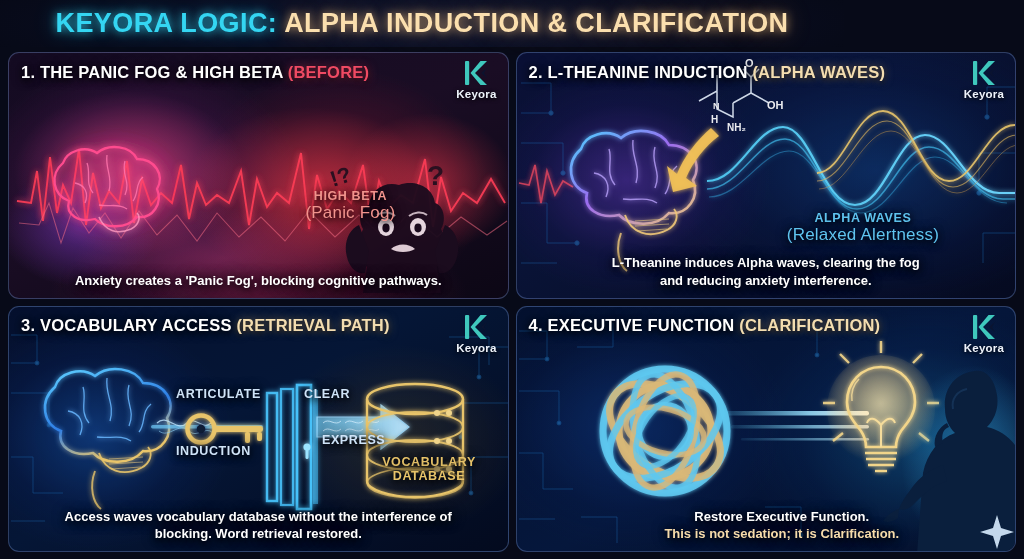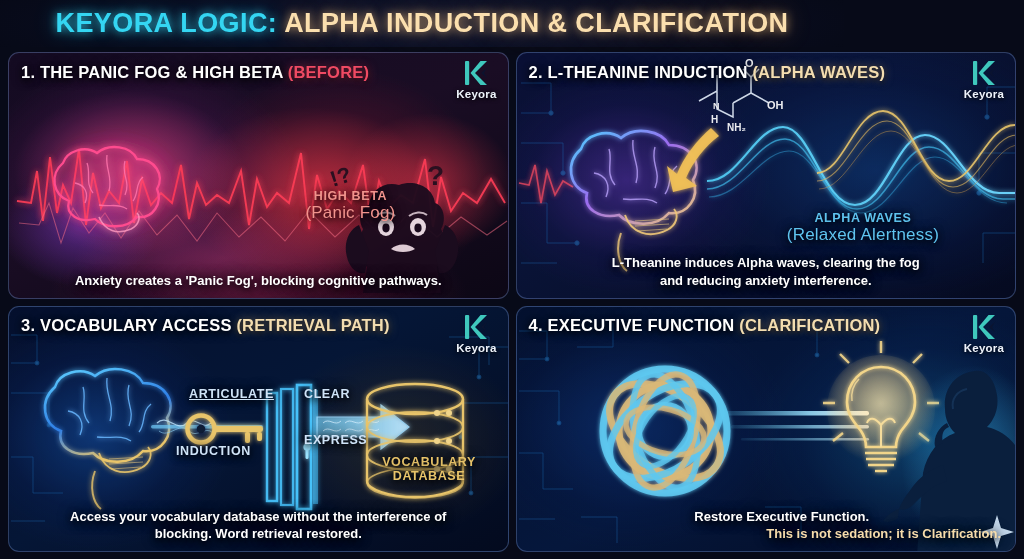--- a/index.html
+++ b/index.html
@@ -54,21 +54,21 @@
     font-size:11.5px; font-weight:bold; color:#eef3fb; letter-spacing:.2px;
     text-shadow:0 1px 4px rgba(0,0,0,.95);
   }
 
   .caption{
     position:absolute; left:0; bottom:8px; width:100%; z-index:30;
     text-align:center; padding:0 14px;
     font-size:13px; font-weight:bold; line-height:1.36; color:#ffffff;
     text-shadow:0 2px 7px rgba(0,0,0,1),0 0 14px rgba(0,0,0,.95);
   }
-  .caption .gold-line{ color:#f6dcab;text-align:right; }
+  .caption .gold-line{ color:#f6dcab; }
 
   .stage{ position:absolute; inset:0; z-index:10; }
 
   
   .art-label{
     position:absolute; z-index:25; text-align:center; white-space:nowrap;
     text-shadow:0 2px 6px rgba(0,0,0,1),0 0 12px rgba(0,0,0,.9);
   }
   .al-main{ font-size:12.5px; font-weight:bold; letter-spacing:.6px; }
   .al-sub{ font-size:17px; font-weight:normal; letter-spacing:.2px; }
@@ -446,31 +446,31 @@
       </div>
       <div class="logo">
         <svg class="logo-mark" viewBox="0 0 26 28">
           <rect x="2" y="2" width="4.2" height="24" rx="1" fill="#3fc8bd"></rect>
           <path d="M24,2 L12,14 L24,26 L17.5,26 L7.5,14 L17.5,2 Z" fill="#3fc8bd"></path>
           <path d="M24,9 L18,14 L24,19 L21,14 Z" fill="#0b1430" opacity=".9"></path>
         </svg>
         <div class="logo-text">Keyora</div>
       </div>
 
-      <div class="art-label al-main" style="left:180px; top:80px; color:#cfe3f7;text-decoration:underline;">ARTICULATE</div>
+      <div class="art-label al-main" style="left:167px; top:80px; color:#cfe3f7;">ARTICULATE</div>
       <div class="art-label al-main" style="left:167px; top:137px; color:#cfe3f7;">INDUCTION</div>
       <div class="art-label al-main" style="left:295px; top:80px; color:#cfe3f7;">CLEAR</div>
-      <div class="art-label al-main" style="left:295px; top:126px; color:#cfe3f7;">EXPRESS</div>
+      <div class="art-label al-main" style="left:313px; top:126px; color:#cfe3f7;">EXPRESS</div>
       <div class="art-label al-main" style="left:355px; top:148px; width:130px; color:#e8c46a;">
         <div>VOCABULARY</div>
         <div>DATABASE</div>
       </div>
 
       <div class="caption">
-        <div>Access your vocabulary database without the interference of</div>
+        <div>Access waves vocabulary database without the interference of</div>
         <div>blocking. Word retrieval restored.</div>
       </div>
     </div>
 
     <div class="panel p4">
       <div class="stage">
         <svg width="504" height="247" viewBox="0 0 504 247">
           <defs>
             <filter id="gl4" x="-60%" y="-60%" width="220%" height="220%">
               <feGaussianBlur stdDeviation="2.2" result="b"></feGaussianBlur>

